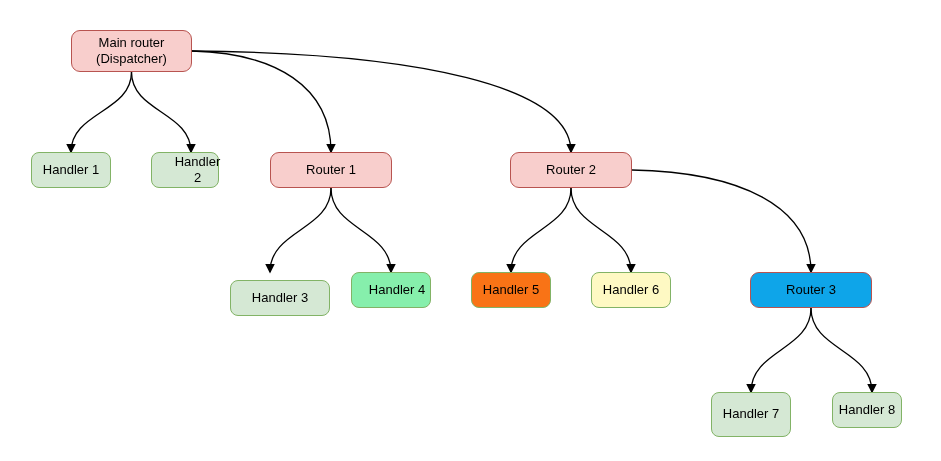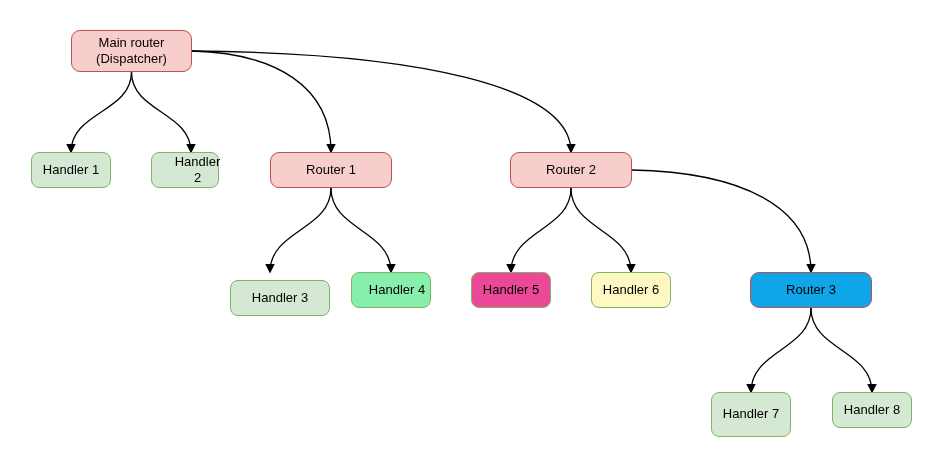--- a/index.html
+++ b/index.html
@@ -88,29 +88,29 @@
       </div>
       <div class="node router" style="left: 510px; top: 152px; width: 122px; height: 36px; background: rgb(248, 206, 204); border: 1.3px solid rgb(184, 84, 80);">
         <span class="node-label">Router 2</span>
       </div>
       <div class="node handler" style="left: 230px; top: 280px; width: 100px; height: 36px; background: rgb(213, 232, 212); border: 1.3px solid rgb(130, 179, 102);">
         <span class="node-label">Handler 3</span>
       </div>
       <div class="node handler" style="left: 351px; top: 272px; width: 80px; height: 36px; background: #86efac; border: 1.3px solid rgb(130, 179, 102); padding-left: 12px;">
         <span class="node-label">Handler 4</span>
       </div>
-      <div class="node handler" style="left: 471px; top: 272px; width: 80px; height: 36px; background: #ec4899; border: 1.3px solid rgb(130, 179, 102);">
+      <div class="node handler" style="left: 471px; top: 272px; width: 80px; height: 36px; background: #f97316; border: 1.3px solid rgb(130, 179, 102);">
         <span class="node-label">Handler 5</span>
       </div>
       <div class="node handler" style="left: 591px; top: 272px; width: 80px; height: 36px; background: #fef9c3; border: 1.3px solid rgb(130, 179, 102);">
         <span class="node-label">Handler 6</span>
       </div>
       <div class="node router" style="left: 750px; top: 272px; width: 122px; height: 36px; background: #0ea5e9; border: 1.3px solid rgb(184, 84, 80);">
         <span class="node-label">Router 3</span>
       </div>
       <div class="node handler" style="left: 711px; top: 392px; width: 80px; height: 45px; background: rgb(213, 232, 212); border: 1.3px solid rgb(130, 179, 102);">
         <span class="node-label">Handler 7</span>
       </div>
-      <div class="node handler" style="left: 832px; top: 392px; width: 80px; height: 36px; background: rgb(213, 232, 212); border: 1.3px solid rgb(130, 179, 102);">
+      <div class="node handler" style="left: 832px; top: 392px; width: 70px; height: 36px; background: rgb(213, 232, 212); border: 1.3px solid rgb(130, 179, 102);">
         <span class="node-label">Handler 8</span>
       </div>
     </div>
 </div>
 
 </body></html>

